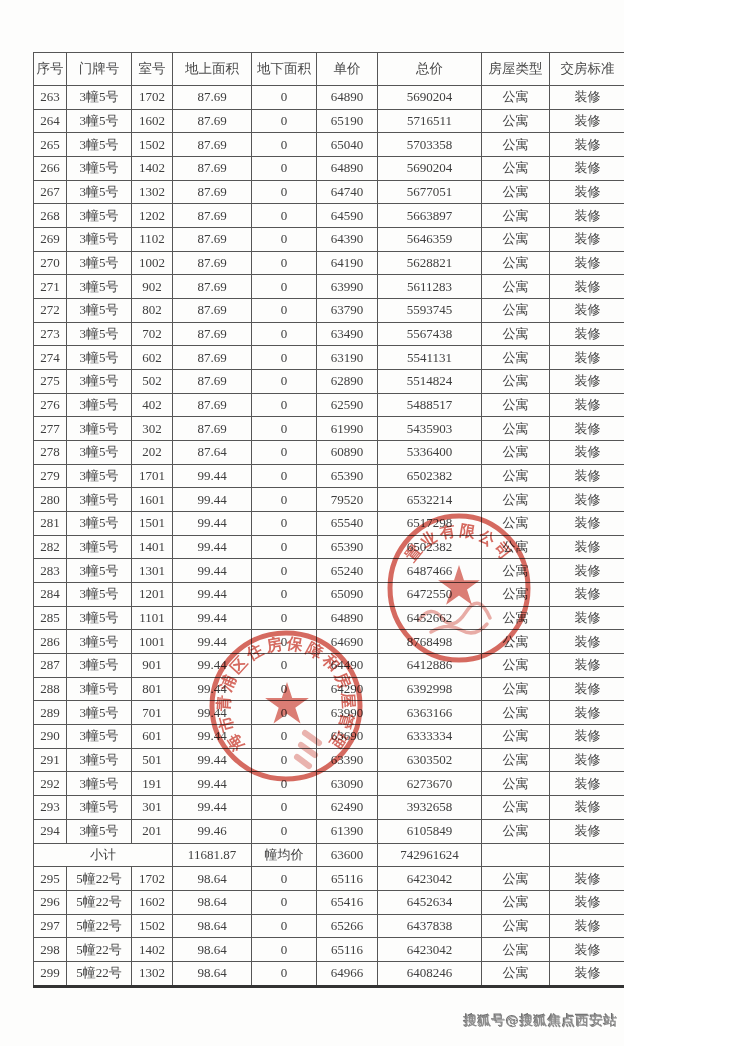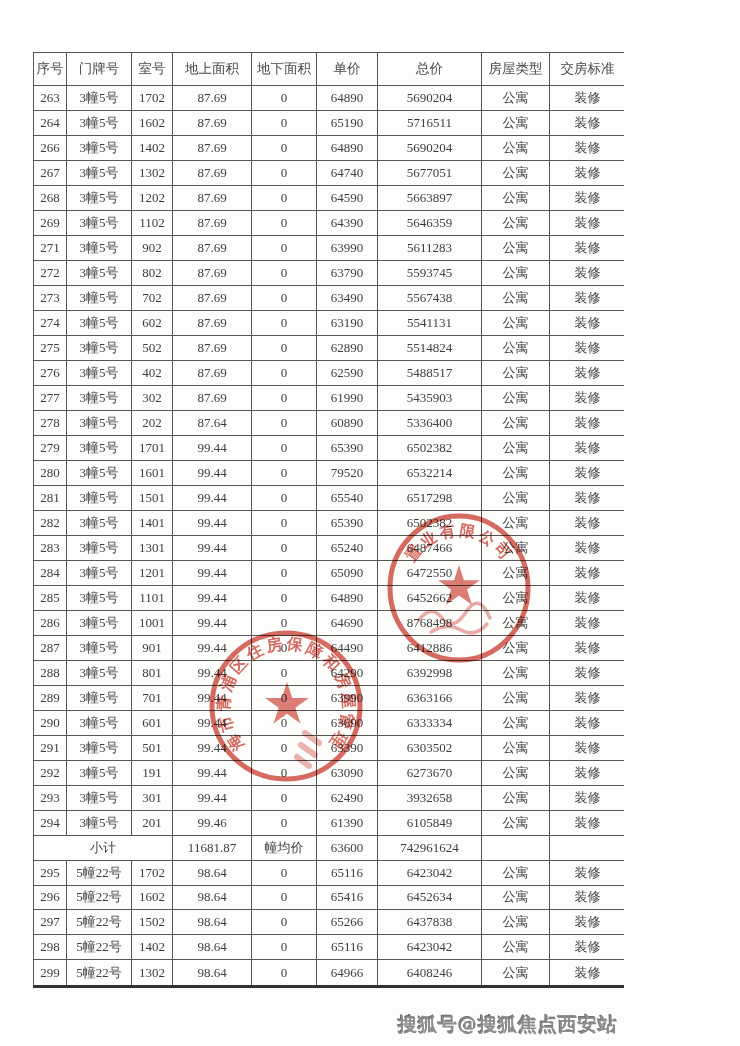--- a/index.html
+++ b/index.html
@@ -9,21 +9,21 @@
         border-collapse:collapse;table-layout:fixed;background:transparent;
         border:1px solid #4a4a4a;border-bottom:3px solid #333;}
   table.price th, table.price td{
         border:1px solid #565656;text-align:center;vertical-align:middle;
         font-size:13px;color:#3e3e3e;font-weight:normal;padding:0;overflow:hidden;
         white-space:nowrap;}
   table.price th{font-size:13.5px;height:32px;color:#4a4a4a;}
   td.r{text-align:right;padding-right:3px;margin-top:40px;}
   .stamp{position:absolute;mix-blend-mode:multiply;opacity:0.82;pointer-events:none;}
   .watermark{position:absolute;right:6px;top:1012px;font-family:"DejaVu Sans","Liberation Sans",sans-serif;
-        font-weight:bold;font-size:19px;letter-spacing:1px;color:#8c8c8c;
+        font-weight:bold;font-size:13px;letter-spacing:1px;color:#8c8c8c;
         text-shadow:1.5px 1.5px 0 #ffffff,-1px -1px 0.5px #6e6e6e;}
 </style>
 </head>
 <body>
 
 <div class="page">
 
   <table class="price">
     <colgroup>
       <col style="width:33px">
@@ -70,20 +70,32 @@
           <td>1602</td>
           <td>87.69</td>
           <td>0</td>
           <td>65190</td>
           <td>5716511</td>
           <td>公寓</td>
           <td>装修</td>
           <td></td>
         </tr>
         <tr>
+          <td>265</td>
+          <td>3幢5号</td>
+          <td>1502</td>
+          <td>87.69</td>
+          <td>0</td>
+          <td>65040</td>
+          <td>5703358</td>
+          <td>公寓</td>
+          <td>装修</td>
+          <td></td>
+        </tr>
+        <tr>
           <td>266</td>
           <td>3幢5号</td>
           <td>1402</td>
           <td>87.69</td>
           <td>0</td>
           <td>64890</td>
           <td>5690204</td>
           <td>公寓</td>
           <td>装修</td>
           <td></td>
@@ -113,20 +125,32 @@
           <td></td>
         </tr>
         <tr>
           <td>269</td>
           <td>3幢5号</td>
           <td>1102</td>
           <td>87.69</td>
           <td>0</td>
           <td>64390</td>
           <td>5646359</td>
+          <td>公寓</td>
+          <td>装修</td>
+          <td></td>
+        </tr>
+        <tr>
+          <td>270</td>
+          <td>3幢5号</td>
+          <td>1002</td>
+          <td>87.69</td>
+          <td>0</td>
+          <td>64190</td>
+          <td>5628821</td>
           <td>公寓</td>
           <td>装修</td>
           <td></td>
         </tr>
         <tr>
           <td>271</td>
           <td>3幢5号</td>
           <td>902</td>
           <td>87.69</td>
           <td>0</td>

